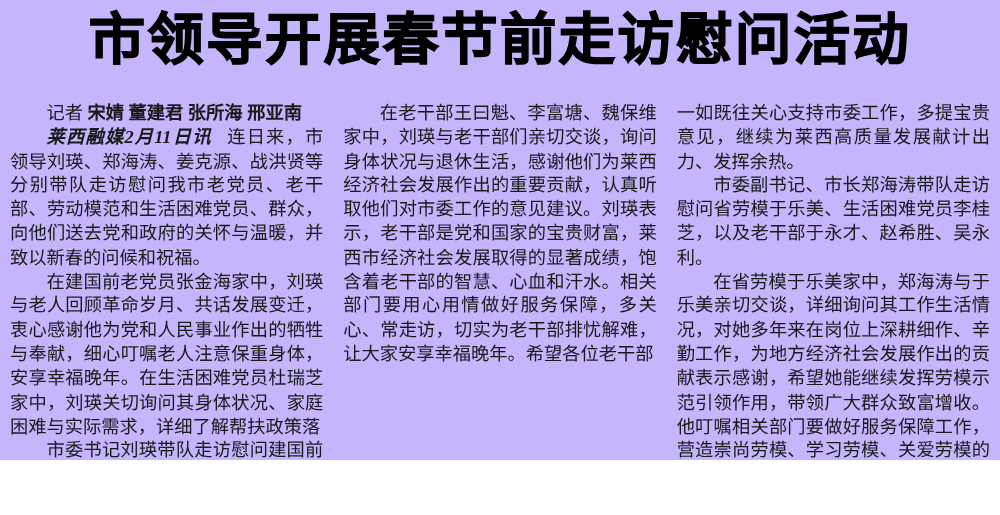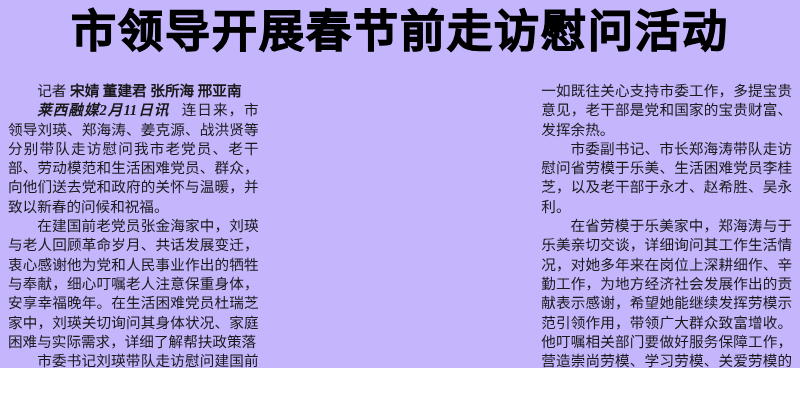--- a/index.html
+++ b/index.html
@@ -68,21 +68,22 @@
 <div class="page">
   <h1 class="headline">市领导开展春节前走访慰问活动</h1>
   <div class="columns">
       <div class="column">
         <p class="byline"><span>记者 </span><span class="bold">宋婧 董建君 张所海 邢亚南</span></p>
         <p class="para indent"><span class="bold dateline-lead">莱西融媒2月11日讯</span><span>连日来，市领导刘瑛、郑海涛、姜克源、战洪贤等分别带队走访慰问我市老党员、老干部、劳动模范和生活困难党员、群众，向他们送去党和政府的关怀与温暖，并致以新春的问候和祝福。</span></p>
         <p class="para indent">在建国前老党员张金海家中，刘瑛与老人回顾革命岁月、共话发展变迁，衷心感谢他为党和人民事业作出的牺牲与奉献，细心叮嘱老人注意保重身体，安享幸福晚年。在生活困难党员杜瑞芝家中，刘瑛关切询问其身体状况、家庭困难与实际需求，详细了解帮扶政策落</p>
         <p class="para indent">市委书记刘瑛带队走访慰问建国前老党员张金海、生活困难党员杜瑞芝，以及老干部王曰魁、李富塘、魏保维。</p>
       </div>
       <div class="column">
+        <p class="para indent">在老干部王曰魁、李富塘、魏保维家中，刘瑛与老干部们亲切交谈，询问身体状况与退休生活，感谢他们为莱西经济社会发展作出的重要贡献，认真听取他们对市委工作的意见建议。刘瑛表示，老干部是党和国家的宝贵财富，莱西市经济社会发展取得的显著成绩，饱含着老干部的智慧、心血和汗水。相关部门要用心用情做好服务保障，多关心、常走访，切实为老干部排忧解难，让大家安享幸福晚年。希望各位老干部</p>
       </div>
       <div class="column">
-        <p class="para">一如既往关心支持市委工作，多提宝贵意见，老干部是党和国家的宝贵财富、发挥余热。</p>
+        <p class="para">一如既往关心支持市委工作，多提宝贵意见，继续为莱西高质量发展献计出力、发挥余热。</p>
         <p class="para indent">市委副书记、市长郑海涛带队走访慰问省劳模于乐美、生活困难党员李桂芝，以及老干部于永才、赵希胜、吴永利。</p>
         <p class="para indent">在省劳模于乐美家中，郑海涛与于乐美亲切交谈，详细询问其工作生活情况，对她多年来在岗位上深耕细作、辛勤工作，为地方经济社会发展作出的贡献表示感谢，希望她能继续发挥劳模示范引领作用，带领广大群众致富增收。他叮嘱相关部门要做好服务保障工作，营造崇尚劳模、学习劳模、关爱劳模的浓厚氛围。</p>
         <p class="jump">(下转第2版)</p>
       </div>
     </div>
 </div>
 
 </body></html>

